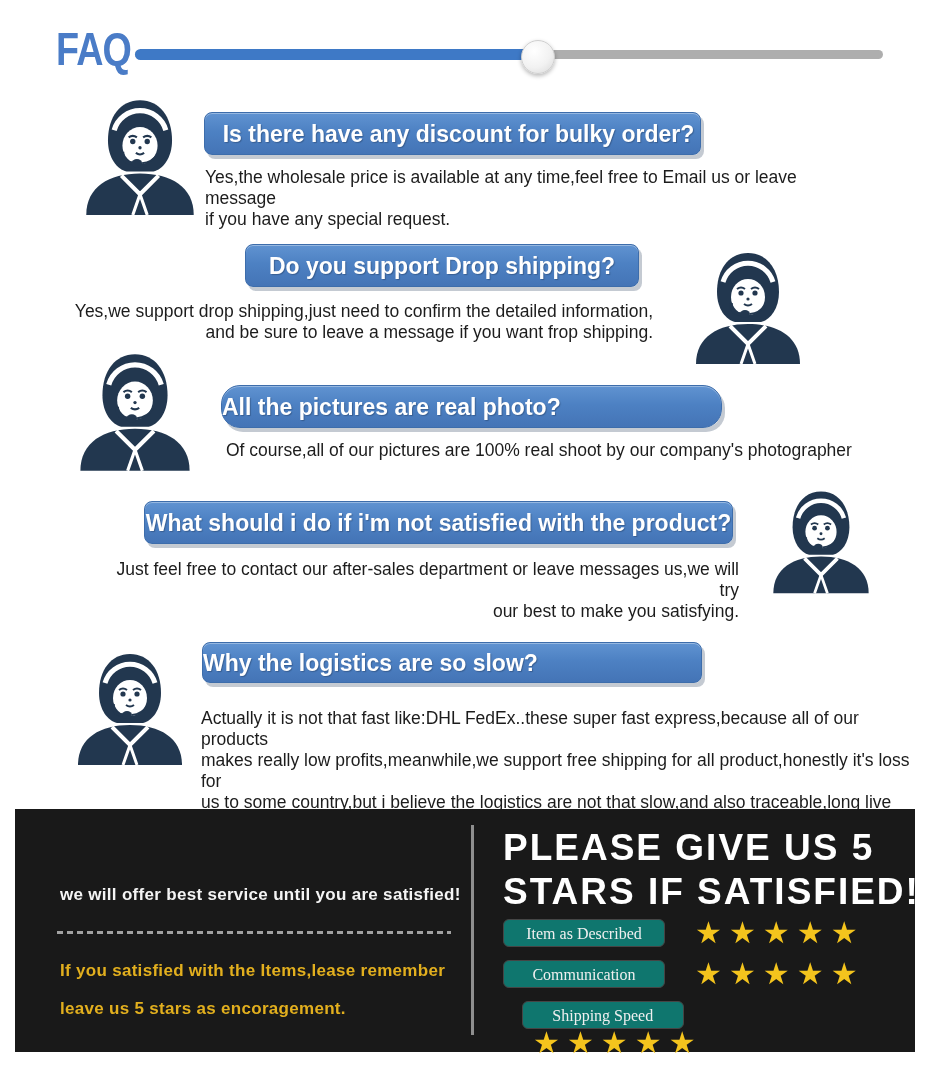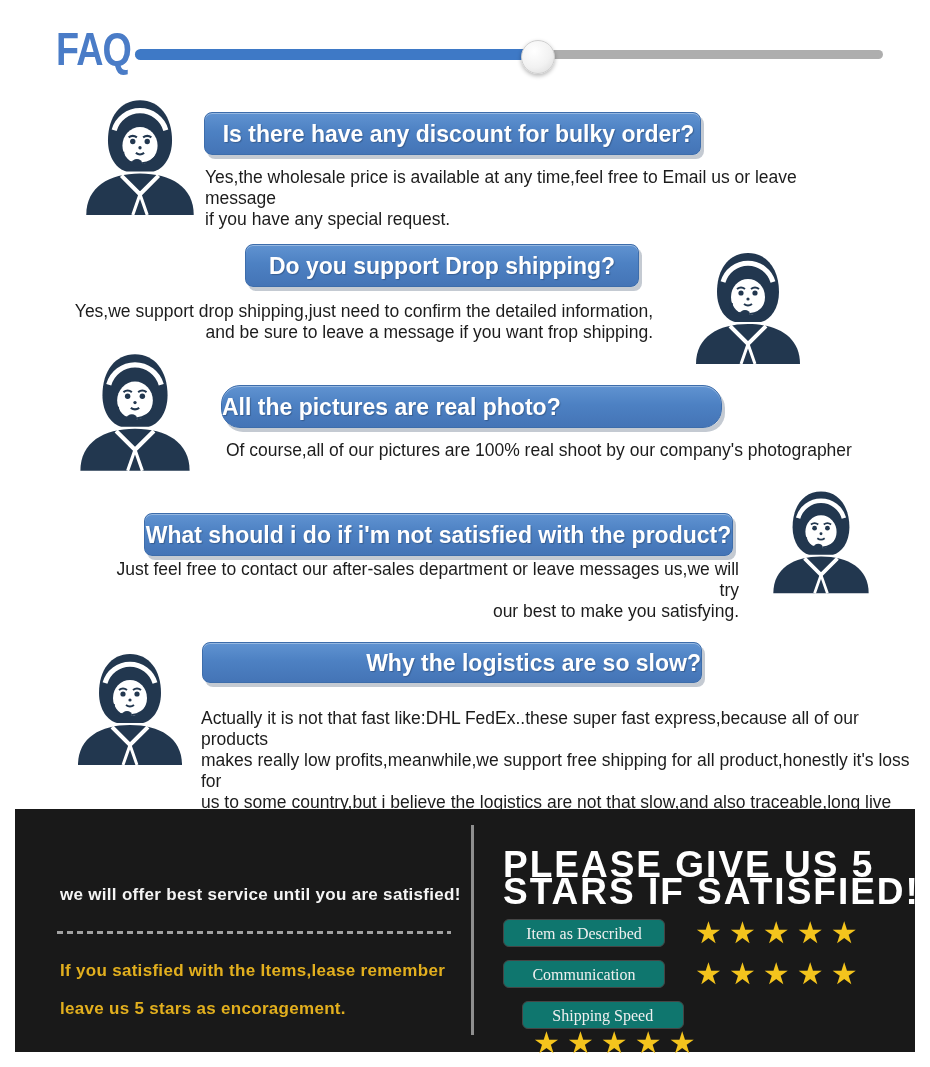--- a/index.html
+++ b/index.html
@@ -45,44 +45,44 @@
   
   .q1-avatar{left:78px;top:94px;width:124px;height:124px;}
   .q1-banner{left:204px;top:112px;width:497px;padding-left:12px;}
   .q1-answer{left:205px;top:167px;width:650px;}
   .q2-banner{left:245px;top:244px;width:394px;}
   .q2-avatar{left:688px;top:247px;width:120px;height:120px;}
   .q2-answer{left:58px;top:301px;width:595px;}
   .q3-avatar{left:72px;top:348px;width:126px;height:126px;}
   .q3-banner{left:221px;top:385px;width:501px;text-align:left;border-radius:19px;}
   .q3-answer{left:226px;top:440px;width:650px;}
-  .q4-banner{left:144px;top:501px;width:589px;margin-top:12px;}
+  .q4-banner{left:144px;top:501px;width:589px;}
   .q4-avatar{left:766px;top:486px;width:110px;height:110px;}
   .q4-answer{left:105px;top:559px;width:634px;}
   .q5-avatar{left:70px;top:648px;width:120px;height:120px;}
-  .q5-banner{left:202px;top:642px;width:500px;height:41px;line-height:41px;text-align:right;padding-left:36px;}
+  .q5-banner{left:202px;top:642px;width:500px;height:41px;line-height:41px;text-align:left;}
   .q5-answer{left:201px;top:708px;width:714px;}
   
   .footer{
     position:absolute;left:15px;top:809px;width:900px;height:243px;
     background:#191919;
   }
   .f-line{position:absolute;color:#f4f4f4;font-weight:bold;font-size:17px;letter-spacing:.3px;white-space:nowrap;}
   .f-line1{left:45px;top:36px;}
   .f-line2{left:45px;top:76px;}
   .f-dashed{
     position:absolute;left:42px;top:122px;width:394px;height:3px;
     background:repeating-linear-gradient(90deg,#a2a2a2 0 6px,transparent 6px 10px);
   }
   .f-note{position:absolute;color:#e2af1e;font-weight:bold;font-size:17px;letter-spacing:.3px;white-space:nowrap;}
   .f-note1{left:45px;top:152px;}
   .f-note2{left:45px;top:190px;}
   .f-divider{position:absolute;left:456px;top:16px;width:3px;height:210px;background:#8f8f8f;}
   .f-head{position:absolute;color:#ffffff;font-size:37px;font-weight:bold;letter-spacing:2px;white-space:nowrap;}
-  .f-head1{left:488px;top:35px;}
+  .f-head1{left:488px;top:18px;}
   .f-head2{left:488px;top:62px;}
   .rating-row{position:absolute;left:488px;display:flex;align-items:center;}
   .rr1{top:110px;} .rr2{top:151px;} .rr3{top:192px;flex-direction:column;}
   .rating-pill{
     width:162px;height:28px;line-height:28px;text-align:center;
     background:#0f766e;border:1px solid #454545;border-radius:6px;
     color:#efefef;font-family:"Liberation Serif",serif;font-size:16px;
     box-sizing:border-box;white-space:nowrap;
   }
   .stars{

